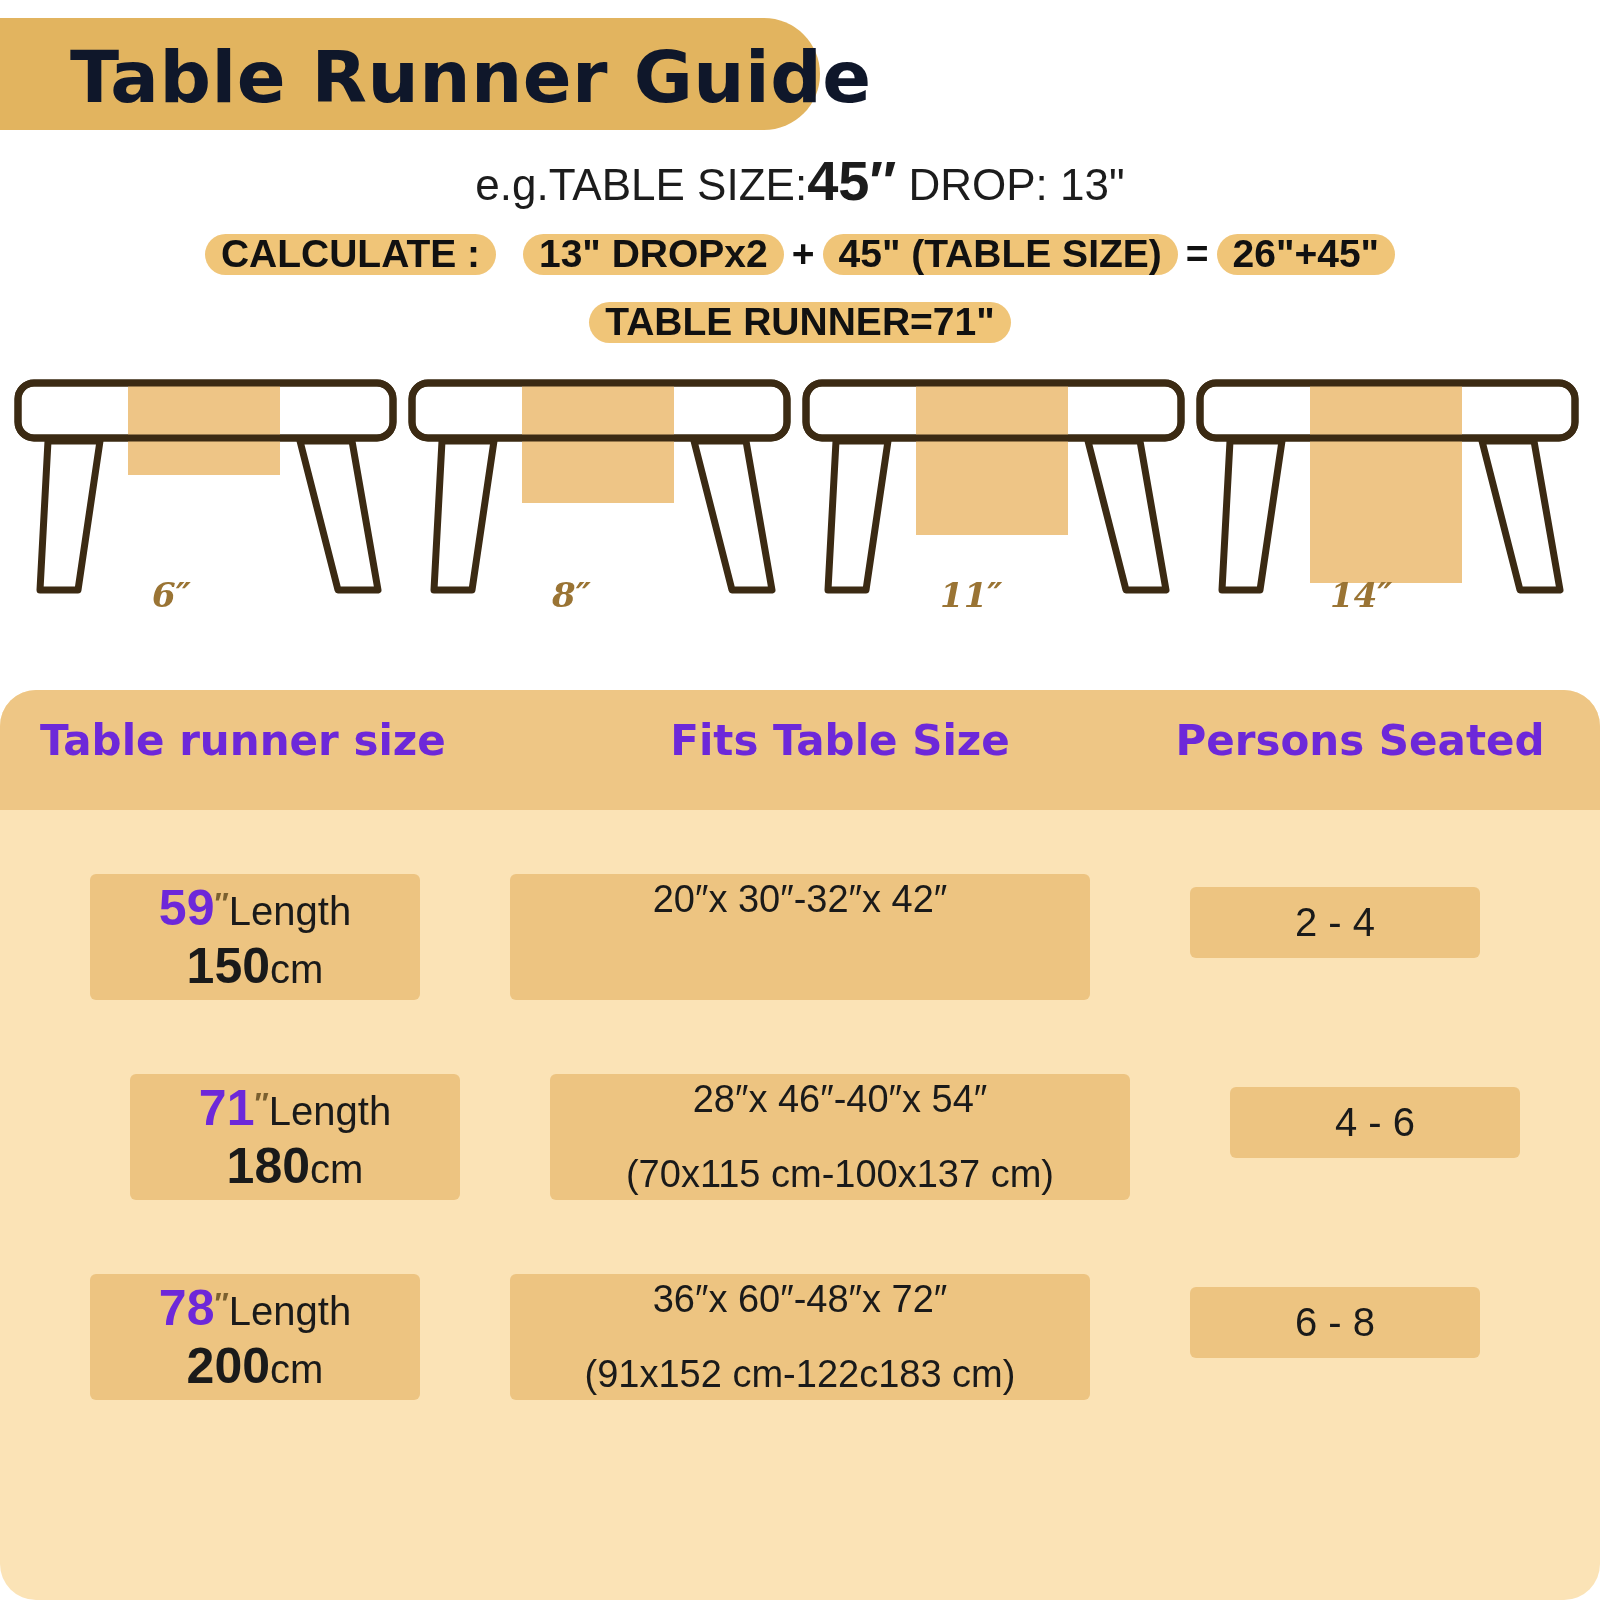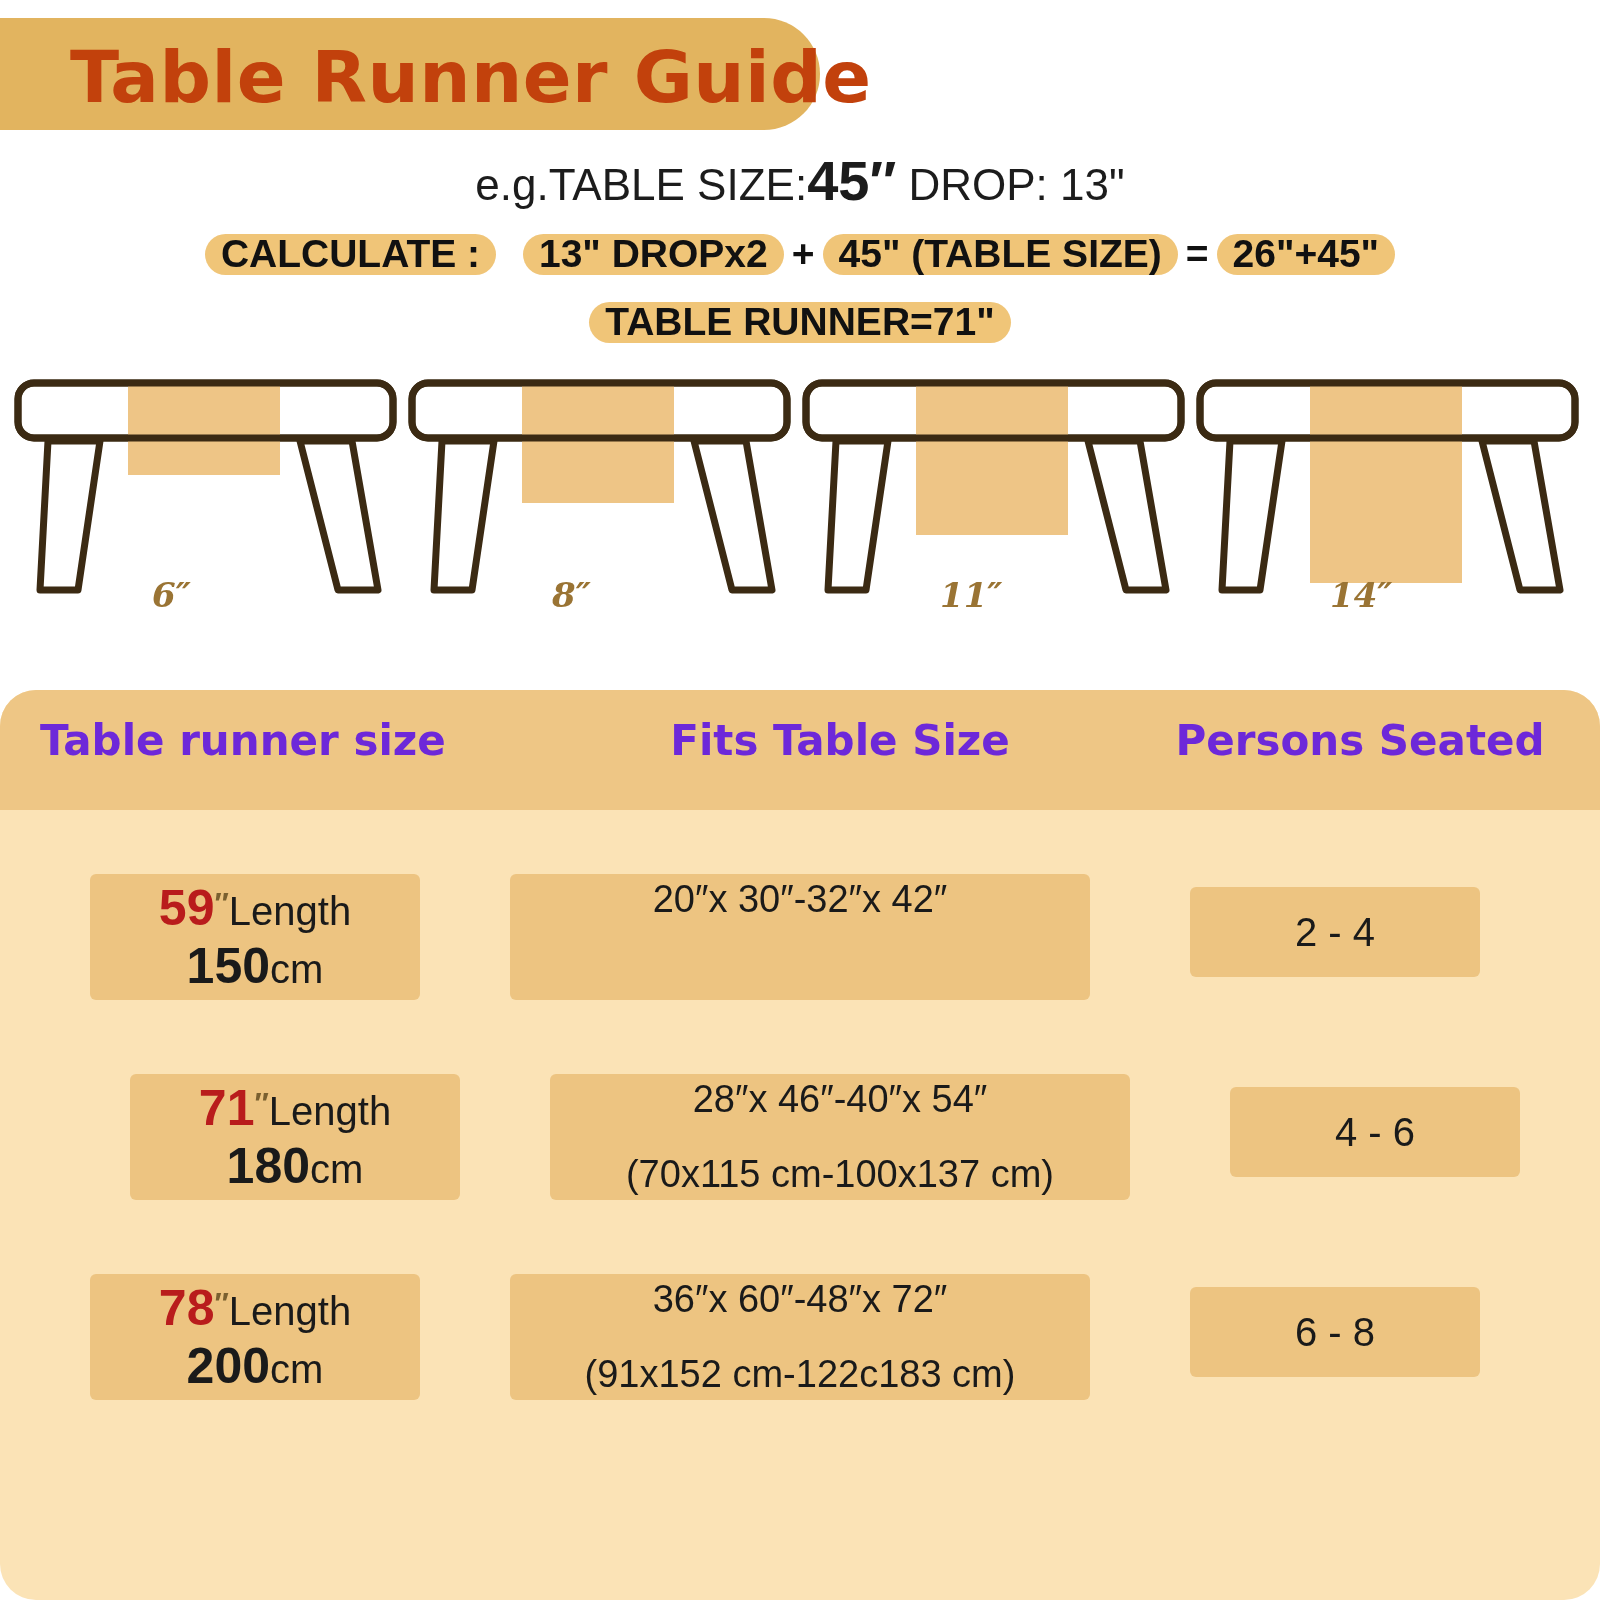--- a/index.html
+++ b/index.html
@@ -24,21 +24,21 @@
     height: 112px;
     background: #e2b45f;
     border-radius: 0 56px 56px 0;
   }
   .title-text {
     position: absolute;
     left: 70px;
     top: 35px;
     font-size: 72px;
     font-weight: bold;
-    color: #c2410c;
+    color: #0f172a;
     letter-spacing: 0.5px;
     font-family: "DejaVu Sans", sans-serif;
     white-space: nowrap;
   }
 
   
   .eg-line {
     position: absolute;
     top: 148px;
     left: 0;
@@ -142,24 +142,24 @@
     background: #edc481;
     border-radius: 6px;
     display: flex;
     align-items: center;
     justify-content: center;
     flex-direction: column;
     color: #1a1a1a;
   }
   .cell.size { left: 90px;  width: 330px; height: 126px; top: 36px; }
   .cell.fits { left: 510px; width: 580px; height: 126px; top: 36px; justify-content: space-between; }
-  .cell.pers { left: 1190px; width: 290px; height: 90px; top: 49px; }
+  .cell.pers { left: 1190px; width: 290px; height: 71px; top: 49px; }
 
   .size-line1 { font-size: 40px; white-space: nowrap; }
-  .size-line1 .num { font-size: 50px; font-weight: bold; color: #b91c1c; }
+  .size-line1 .num { font-size: 50px; font-weight: bold; color: #6d28d9; }
   .size-line1 .inch { font-size: 30px; font-weight: bold; color: #7a6030; vertical-align: 12px;}
   .size-line2 { font-size: 40px; white-space: nowrap; }
   .size-line2 .num { font-size: 50px; font-weight: bold; }
   .fits-line { font-size: 38px; white-space: nowrap; line-height: 1.35; }
   .pers-line { font-size: 40px; white-space: nowrap; }
 
   .bottom-strip {
     position: absolute;
     left: 0;
     top: 1505px;

